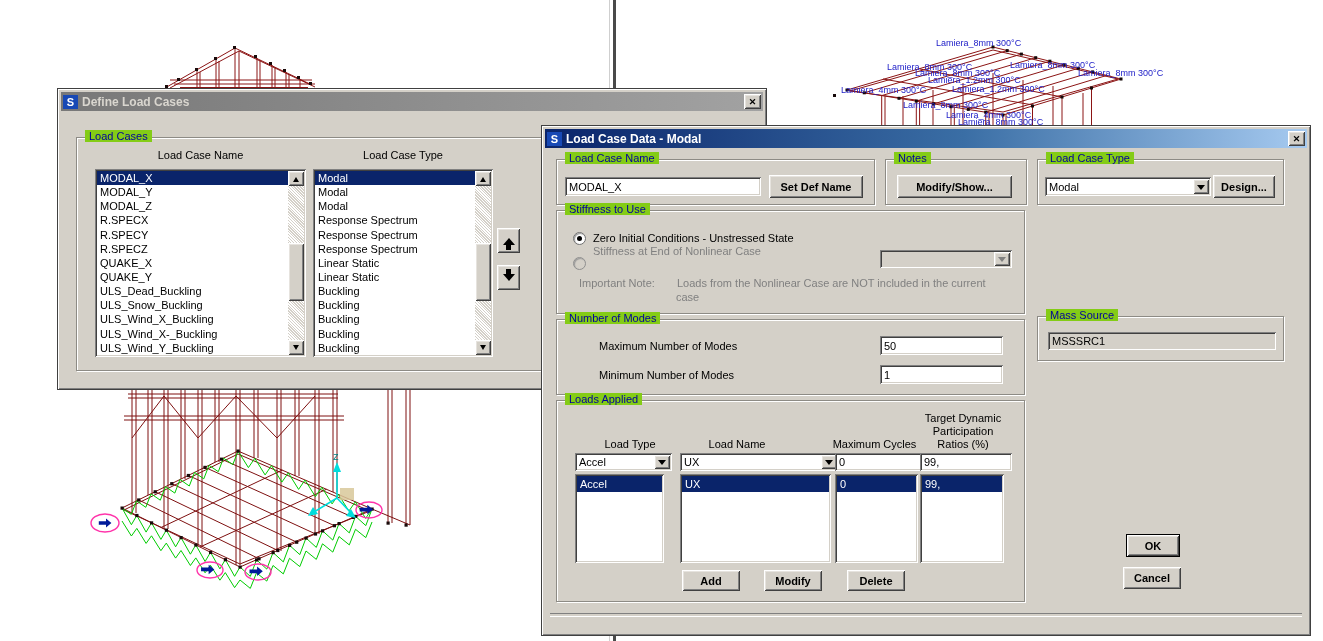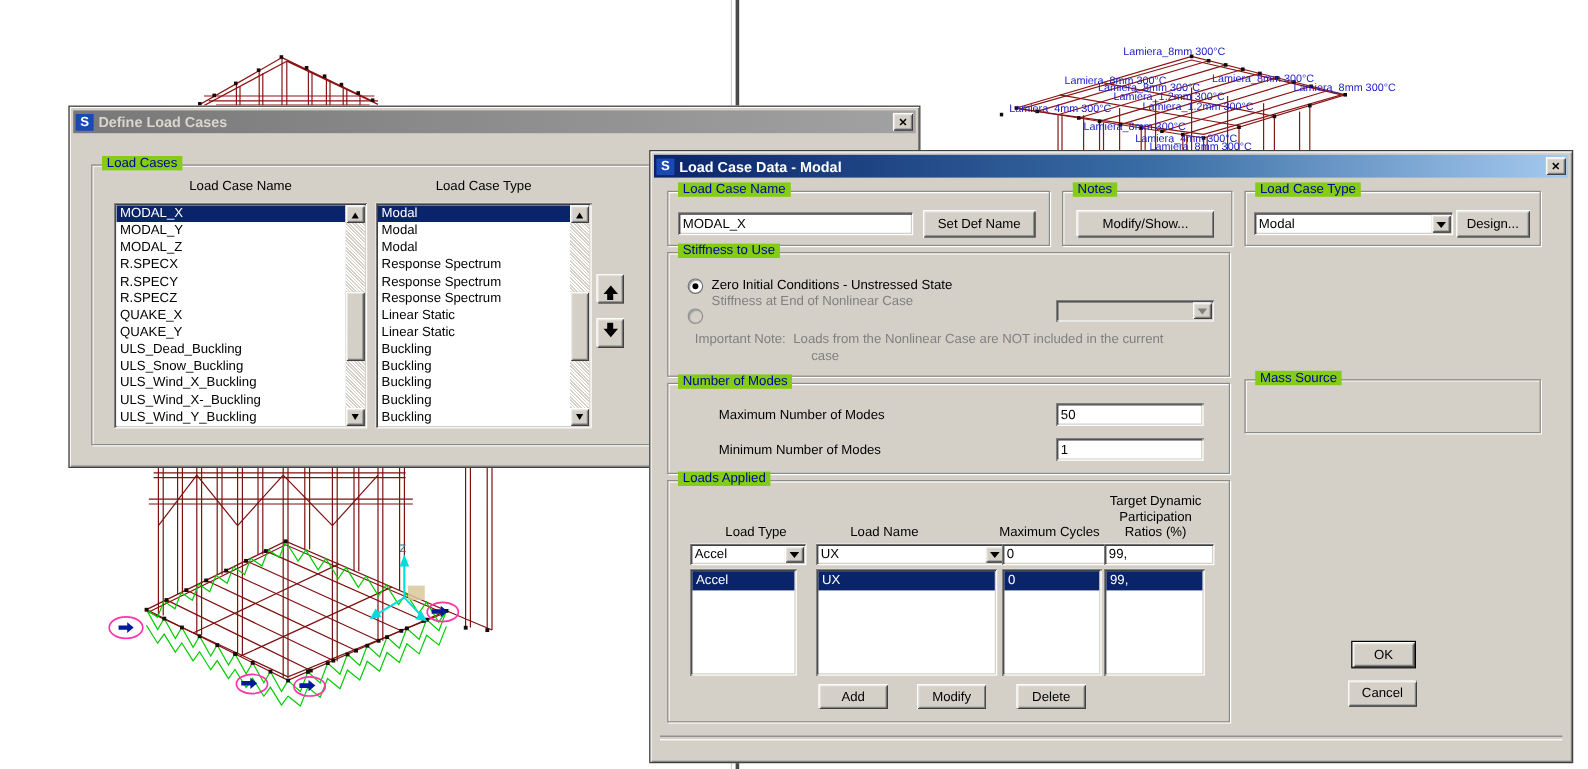--- a/index.html
+++ b/index.html
@@ -16,21 +16,21 @@
   .tb-inactive{background:linear-gradient(90deg,#787878,#a2a2a2);}
   .tbtext{font-size:12px;font-weight:bold;margin-left:4px;}
   .tb-active .tbtext{color:#ffffff;}
   .tb-inactive .tbtext{color:#d9d6cf;}
   .sicon{width:15px;height:14px;background:#1849b5;color:#fff;font-weight:bold;font-size:11px;
          display:flex;align-items:center;justify-content:center;flex:0 0 auto;}
   .xbtn{margin-left:auto;width:17px;height:15px;font-size:9px;font-weight:bold;color:#000;
         display:flex;align-items:center;justify-content:center;}
   .group{position:absolute;border:1px solid #8d8b85;box-shadow:inset 1px 1px 0 #ffffff,1px 1px 0 #ffffff;}
   .glabel{position:absolute;top:-8px;left:8px;background:#84cc16;padding:0 4px;color:#00009c;white-space:nowrap;}
-  .btn{position:absolute;display:flex;align-items:center;justify-content:center;font-size:11px;color:#000;white-space:nowrap;}
+  .btn{position:absolute;display:flex;align-items:center;justify-content:center;font-size:11px;color:#000;white-space:nowrap;font-weight:bold;}
   .btn-default{outline:1px solid #000;}
   .field{position:absolute;background:#fff;font-size:11px;display:flex;align-items:center;padding:0 4px;white-space:nowrap;}
   .lbl{position:absolute;white-space:nowrap;}
   .dis{color:#808080;}
   .radio{position:absolute;width:11px;height:11px;border-radius:50%;background:#fff;border:1px solid #707070;
          box-shadow:inset 1px 1px 1px #9a9a9a;}
   .radio.sel::after{content:"";position:absolute;left:3px;top:3px;width:5px;height:5px;border-radius:50%;background:#000;}
   .radio.disabled{background:#d4d0c8;border-color:#8f8f8f;}
   .combo-btn{position:absolute;right:2px;top:2px;bottom:2px;width:16px;display:flex;align-items:center;justify-content:center;}
   .tri-dn{width:0;height:0;border:4px solid transparent;border-top:5px solid #000;margin-top:4px;}
@@ -334,21 +334,21 @@
       <span class="radio sel" style="left:16px;top:21px;"></span>
       <span class="lbl" style="left:36px;top:21px;">Zero Initial Conditions - Unstressed State</span>
       <span class="radio disabled" style="left:16px;top:46px;"></span>
       <span class="lbl dis" style="left:36px;top:34px;">Stiffness at End of Nonlinear Case</span>
       <div class="field sunken" style="left:323px;top:39px;width:124px;height:18px;background:#d4d0c8;">
         <span class="combo-btn raised">
             <span class="tri-dn gray" style="margin-top:5px;"></span>
           </span>
       </div>
       <span class="lbl dis" style="left:22px;top:66px;">Important Note:</span>
-      <span class="lbl dis" style="left:104px;top:66px;">Loads from the Nonlinear Case are NOT included in the current</span>
+      <span class="lbl dis" style="left:120px;top:66px;">Loads from the Nonlinear Case are NOT included in the current</span>
       <span class="lbl dis" style="left:119px;top:80px;">case</span>
     </div>
 
     <div class="group" style="left:14px;top:193px;width:467px;height:74px;">
       <span class="glabel">Number of Modes</span>
       <span class="lbl" style="left:42px;top:20px;">Maximum Number of Modes</span>
       <div class="field sunken" style="left:323px;top:16px;width:115px;height:19px;">50</div>
       <span class="lbl" style="left:42px;top:49px;">Minimum Number of Modes</span>
       <div class="field sunken" style="left:323px;top:45px;width:115px;height:19px;">1</div>
     </div>
@@ -392,20 +392,21 @@
       </div>
 
       <div class="btn raised" style="left:125px;top:169px;width:58px;height:21px;">Add</div>
       <div class="btn raised" style="left:207px;top:169px;width:58px;height:21px;">Modify</div>
       <div class="btn raised" style="left:290px;top:169px;width:58px;height:21px;">Delete</div>
     </div>
 
 
     <div class="group" style="left:495px;top:190px;width:245px;height:43px;">
       <span class="glabel">Mass Source</span>
+      <div class="field sunken" style="left:10px;top:15px;width:220px;height:18px;background:#d4d0c8;">MSSSRC1</div>
     </div>
 
     <div class="groove" style="left:8px;right:8px;top:487px;"></div>
 
     <div class="btn raised btn-default" style="left:585px;top:409px;width:52px;height:21px;">OK</div>
     <div class="btn raised" style="left:581px;top:441px;width:58px;height:22px;">Cancel</div>
   </div>
 
 </div>
 

